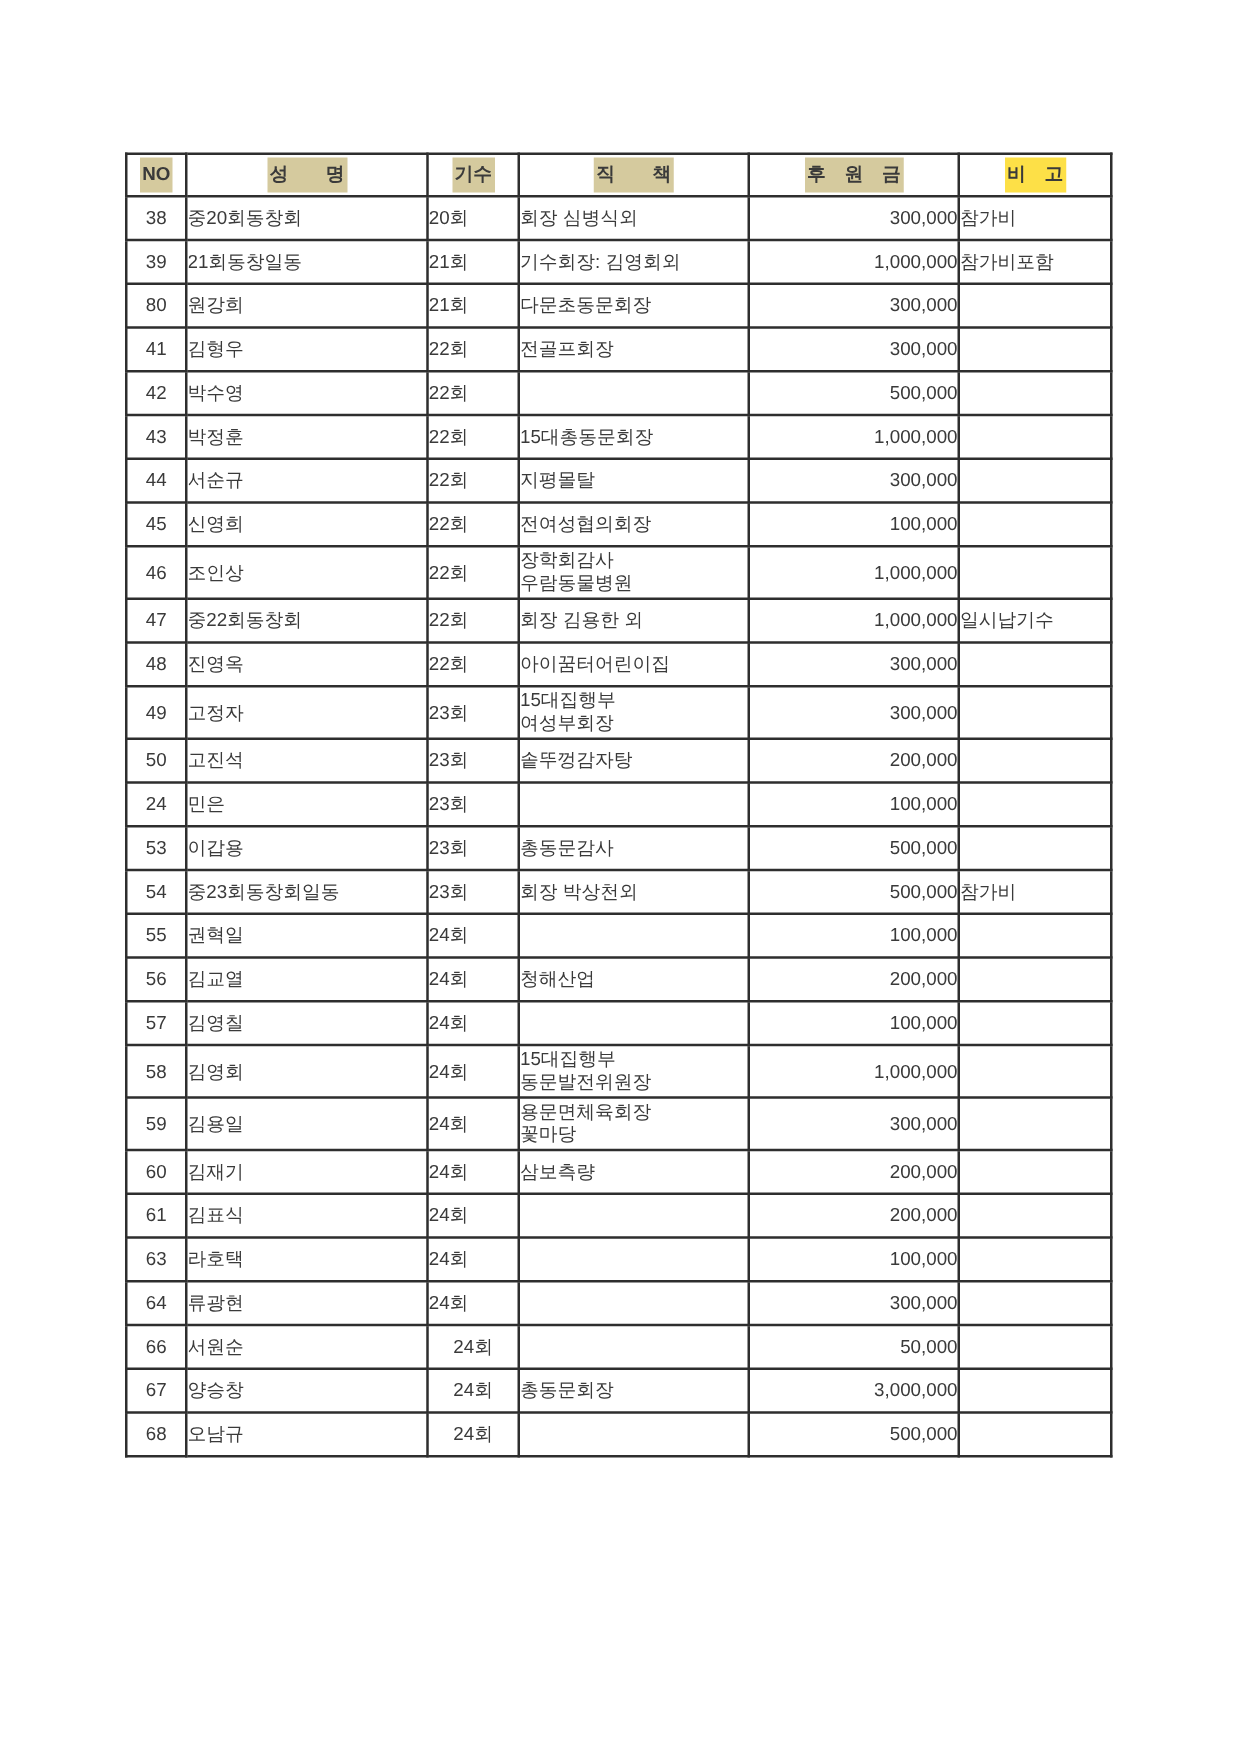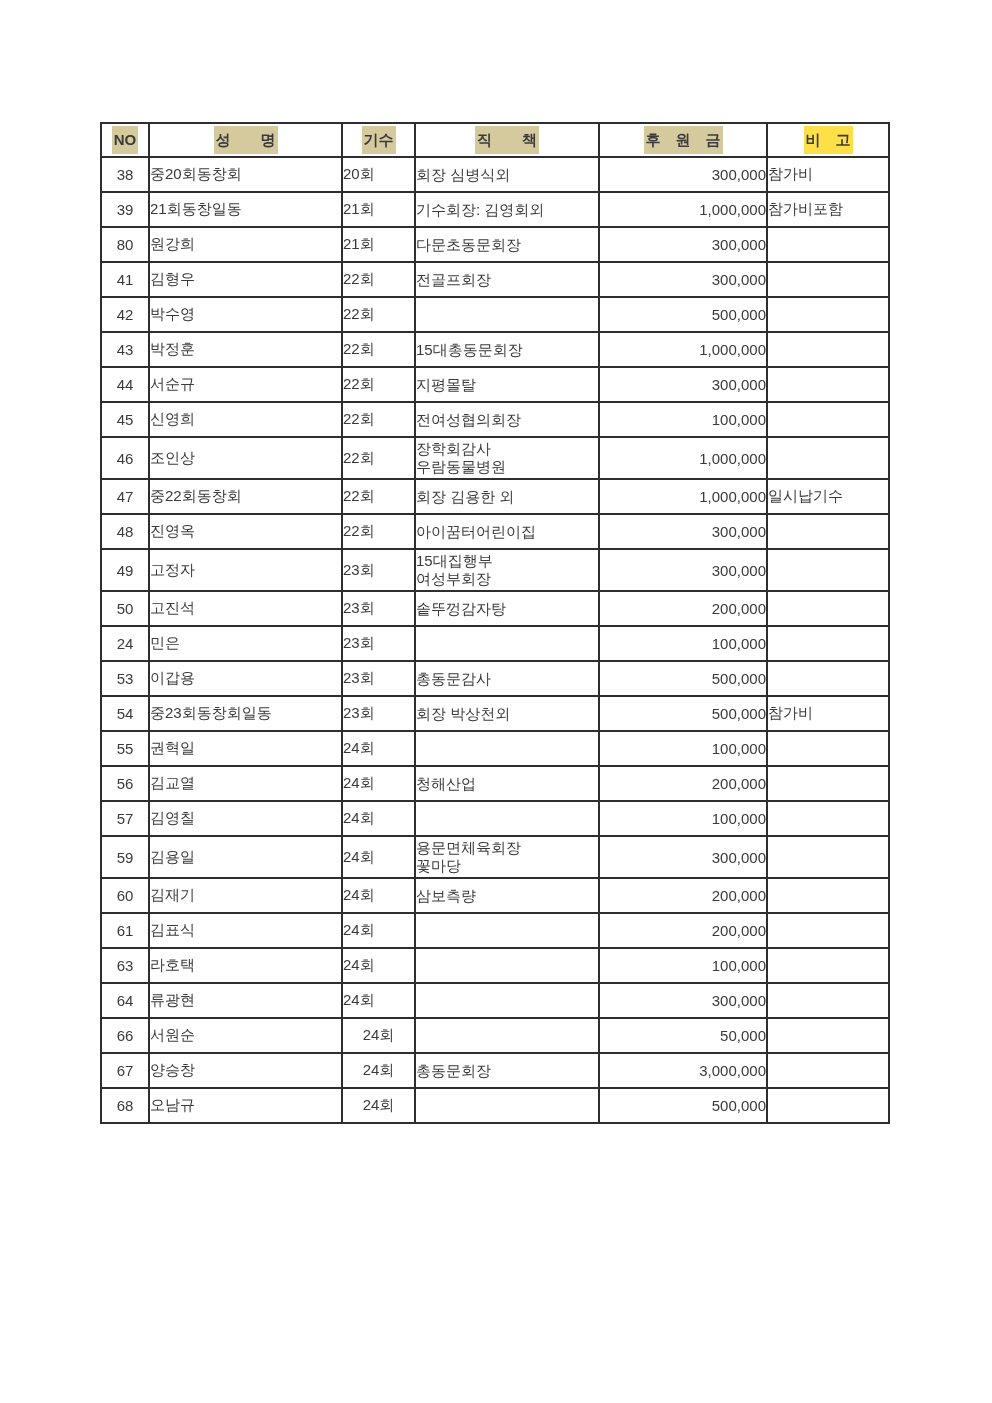--- a/index.html
+++ b/index.html
@@ -237,20 +237,29 @@
         </tr>
         <tr>
           <td class="col-no">57</td>
           <td class="col-name">김영칠</td>
           <td class="col-cohort">24회</td>
           <td class="col-position"></td>
           <td class="col-amount">100,000</td>
           <td class="col-note"></td>
         </tr>
         <tr>
+          <td class="col-no">58</td>
+          <td class="col-name">김영회</td>
+          <td class="col-cohort">24회</td>
+          <td class="col-position">15대집행부
+동문발전위원장</td>
+          <td class="col-amount">1,000,000</td>
+          <td class="col-note"></td>
+        </tr>
+        <tr>
           <td class="col-no">59</td>
           <td class="col-name">김용일</td>
           <td class="col-cohort">24회</td>
           <td class="col-position">용문면체육회장
 꽃마당</td>
           <td class="col-amount">300,000</td>
           <td class="col-note"></td>
         </tr>
         <tr>
           <td class="col-no">60</td>

